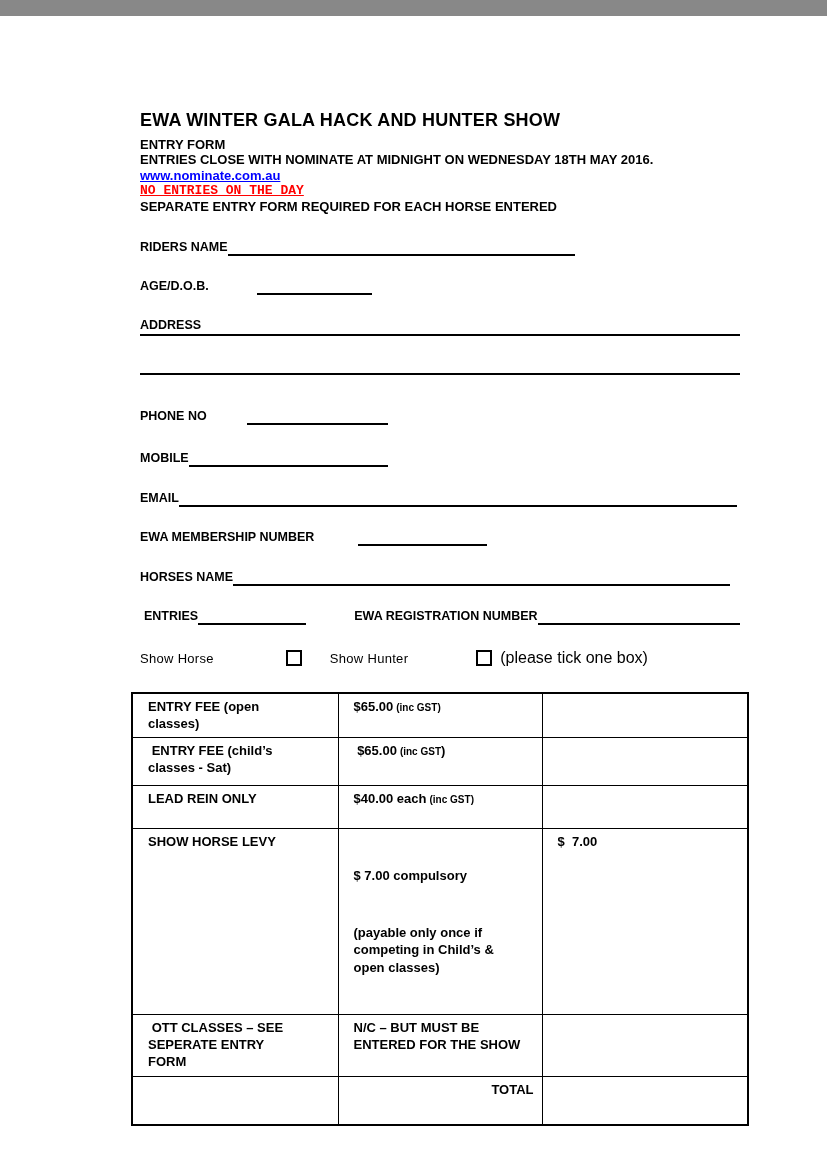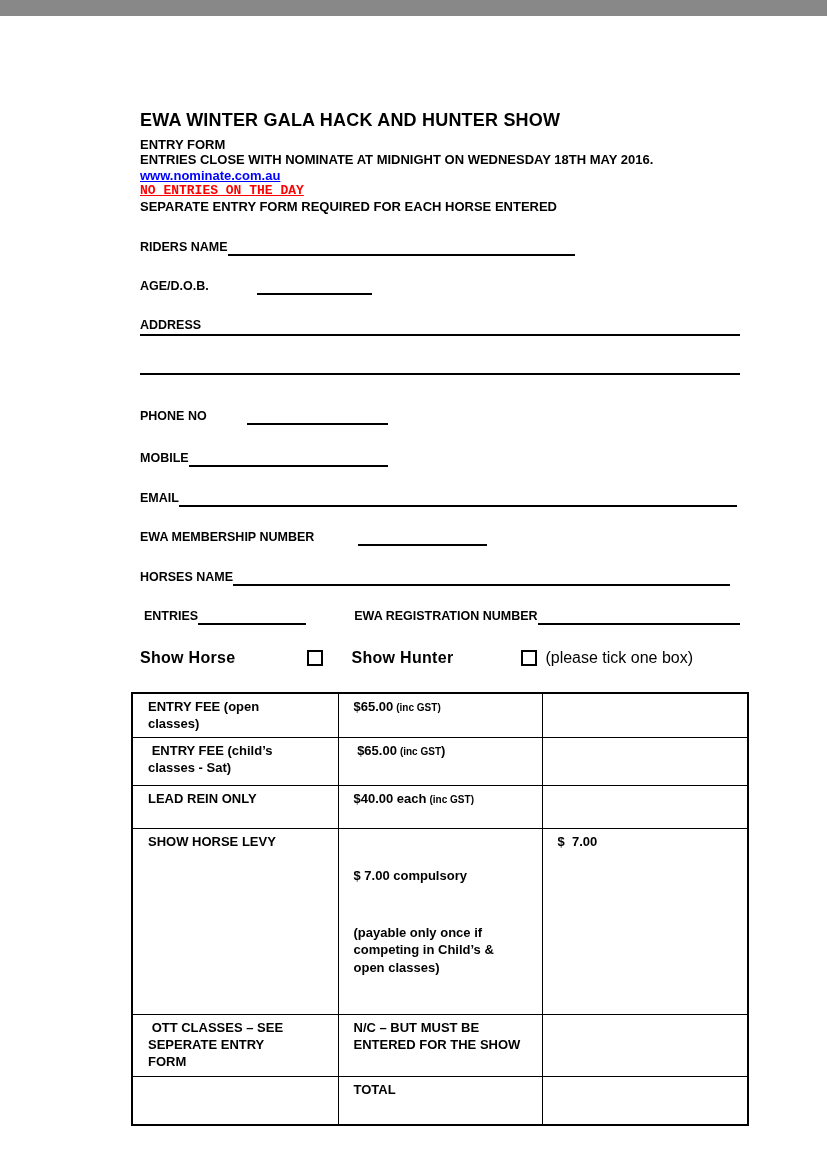--- a/index.html
+++ b/index.html
@@ -28,40 +28,40 @@
   .f-mobile{width:248px;margin-bottom:21px;justify-content:flex-end;}
   .f-email{width:597px;}
   .f-memb{width:347px;margin-bottom:21px;gap:44px;}
   .f-horses{width:590px;}
   .f-height{width:600px;margin-bottom:22px;}
   .f-height .flabel.first{padding-left:4px;}
   .hline{width:108px;}
   .reg-label{margin-left:48px;}
   
   .tick-row{display:flex;align-items:center;height:22px;margin-bottom:23px;}
-  .tick-label{font-size:16px;font-weight:bold;letter-spacing:.3px;}
+  .tick-label{font-size:13px;font-weight:normal;letter-spacing:.3px;}
   .checkbox{display:inline-block;width:12px;height:12px;border:2.5px solid #000;
             background:#fff;margin-left:72px;}
   .lbl2{margin-left:28px;}
   .cb2{margin-left:68px;}
   .tick-hint{font-size:16px;font-weight:normal;margin-left:8px;}
   
   .fee-table{border-collapse:collapse;table-layout:fixed;width:616px;margin-left:-9px;
              border:2px solid #000;}
   .fee-table td{border:1px solid #000;vertical-align:top;padding:4px 8px 4px 15px;
                 font-size:13px;font-weight:bold;line-height:1.32;white-space:pre-wrap;
                 overflow:hidden;}
   col.c1{width:206px;} col.c2{width:204px;} col.c3{width:206px;}
   tr.r1{height:44px;} tr.r2{height:48px;} tr.r3{height:43px;}
   tr.r4{height:81px;} tr.r5{height:62px;} tr.r6{height:48px;}
   .fee-note{font-size:10px;margin-left:3px;}
   .fee-detail{margin-top:6px;}
   .plain{font-weight:normal;font-size:12px;}
   .amount-cell{font-size:14.5px;padding-top:8px;padding-left:11px;}
-  .total-cell{text-align:left;vertical-align:middle;padding-right:30px;font-size:13px;}
+  .total-cell{text-align:right;vertical-align:middle;padding-right:30px;font-size:13px;}
 </style>
 </head>
 <body>
 
 <div class="page">
 
   <h1 class="title">EWA WINTER GALA HACK AND HUNTER SHOW</h1>
 
   <div class="meta">
     <div class="mline">ENTRY FORM</div>

